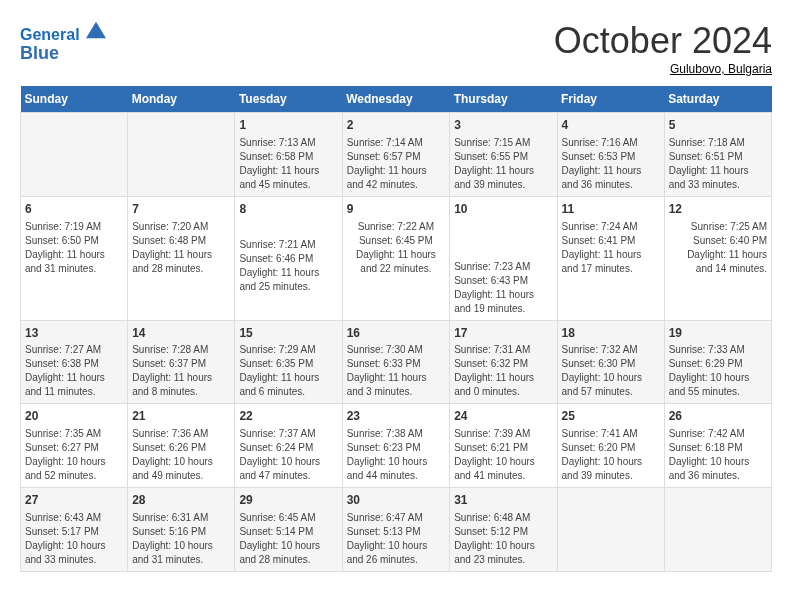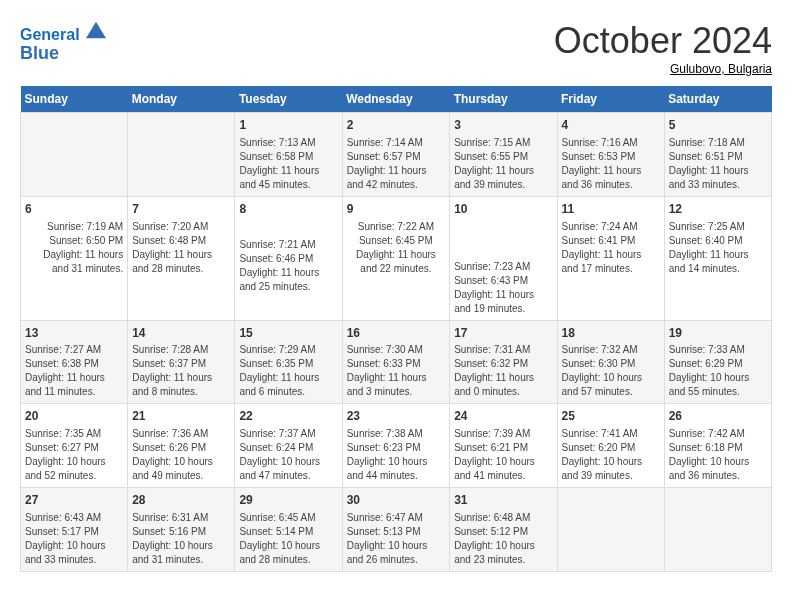--- a/index.html
+++ b/index.html
@@ -155,21 +155,21 @@
         <td>
           <span class="day-num">5</span>
           <div class="day-info" style="white-space: pre-line;">Sunrise: 7:18 AM
 Sunset: 6:51 PM
 Daylight: 11 hours and 33 minutes.</div>
         </td>
       </tr>
       <tr>
         <td>
           <span class="day-num">6</span>
-          <div class="day-info" style="white-space: pre-line; text-align: right;">Sunrise: 7:19 AM
+          <div class="day-info" style="white-space: pre-line;">Sunrise: 7:19 AM
 Sunset: 6:50 PM
 Daylight: 11 hours and 31 minutes.</div>
         </td>
         <td>
           <span class="day-num">7</span>
           <div class="day-info" style="white-space: pre-line;">Sunrise: 7:20 AM
 Sunset: 6:48 PM
 Daylight: 11 hours and 28 minutes.</div>
         </td>
         <td>
@@ -191,21 +191,21 @@
 Daylight: 11 hours and 19 minutes.</div>
         </td>
         <td>
           <span class="day-num">11</span>
           <div class="day-info" style="white-space: pre-line;">Sunrise: 7:24 AM
 Sunset: 6:41 PM
 Daylight: 11 hours and 17 minutes.</div>
         </td>
         <td>
           <span class="day-num">12</span>
-          <div class="day-info" style="white-space: pre-line;">Sunrise: 7:25 AM
+          <div class="day-info" style="white-space: pre-line; text-align: right;">Sunrise: 7:25 AM
 Sunset: 6:40 PM
 Daylight: 11 hours and 14 minutes.</div>
         </td>
       </tr>
       <tr>
         <td>
           <span class="day-num">13</span>
           <div class="day-info" style="white-space: pre-line;">Sunrise: 7:27 AM
 Sunset: 6:38 PM
 Daylight: 11 hours and 11 minutes.</div>

